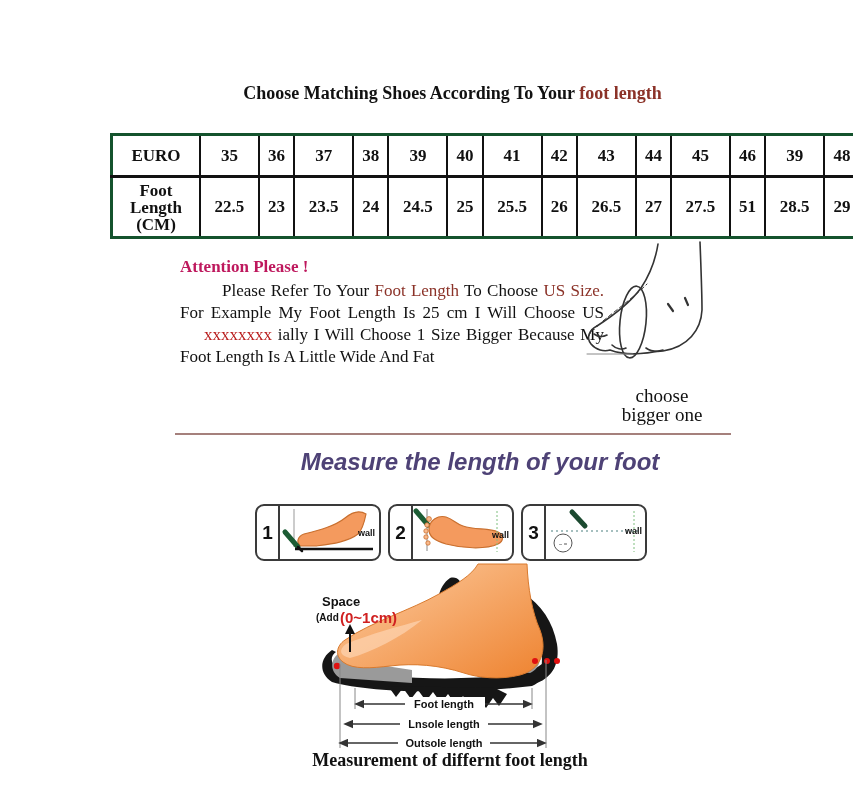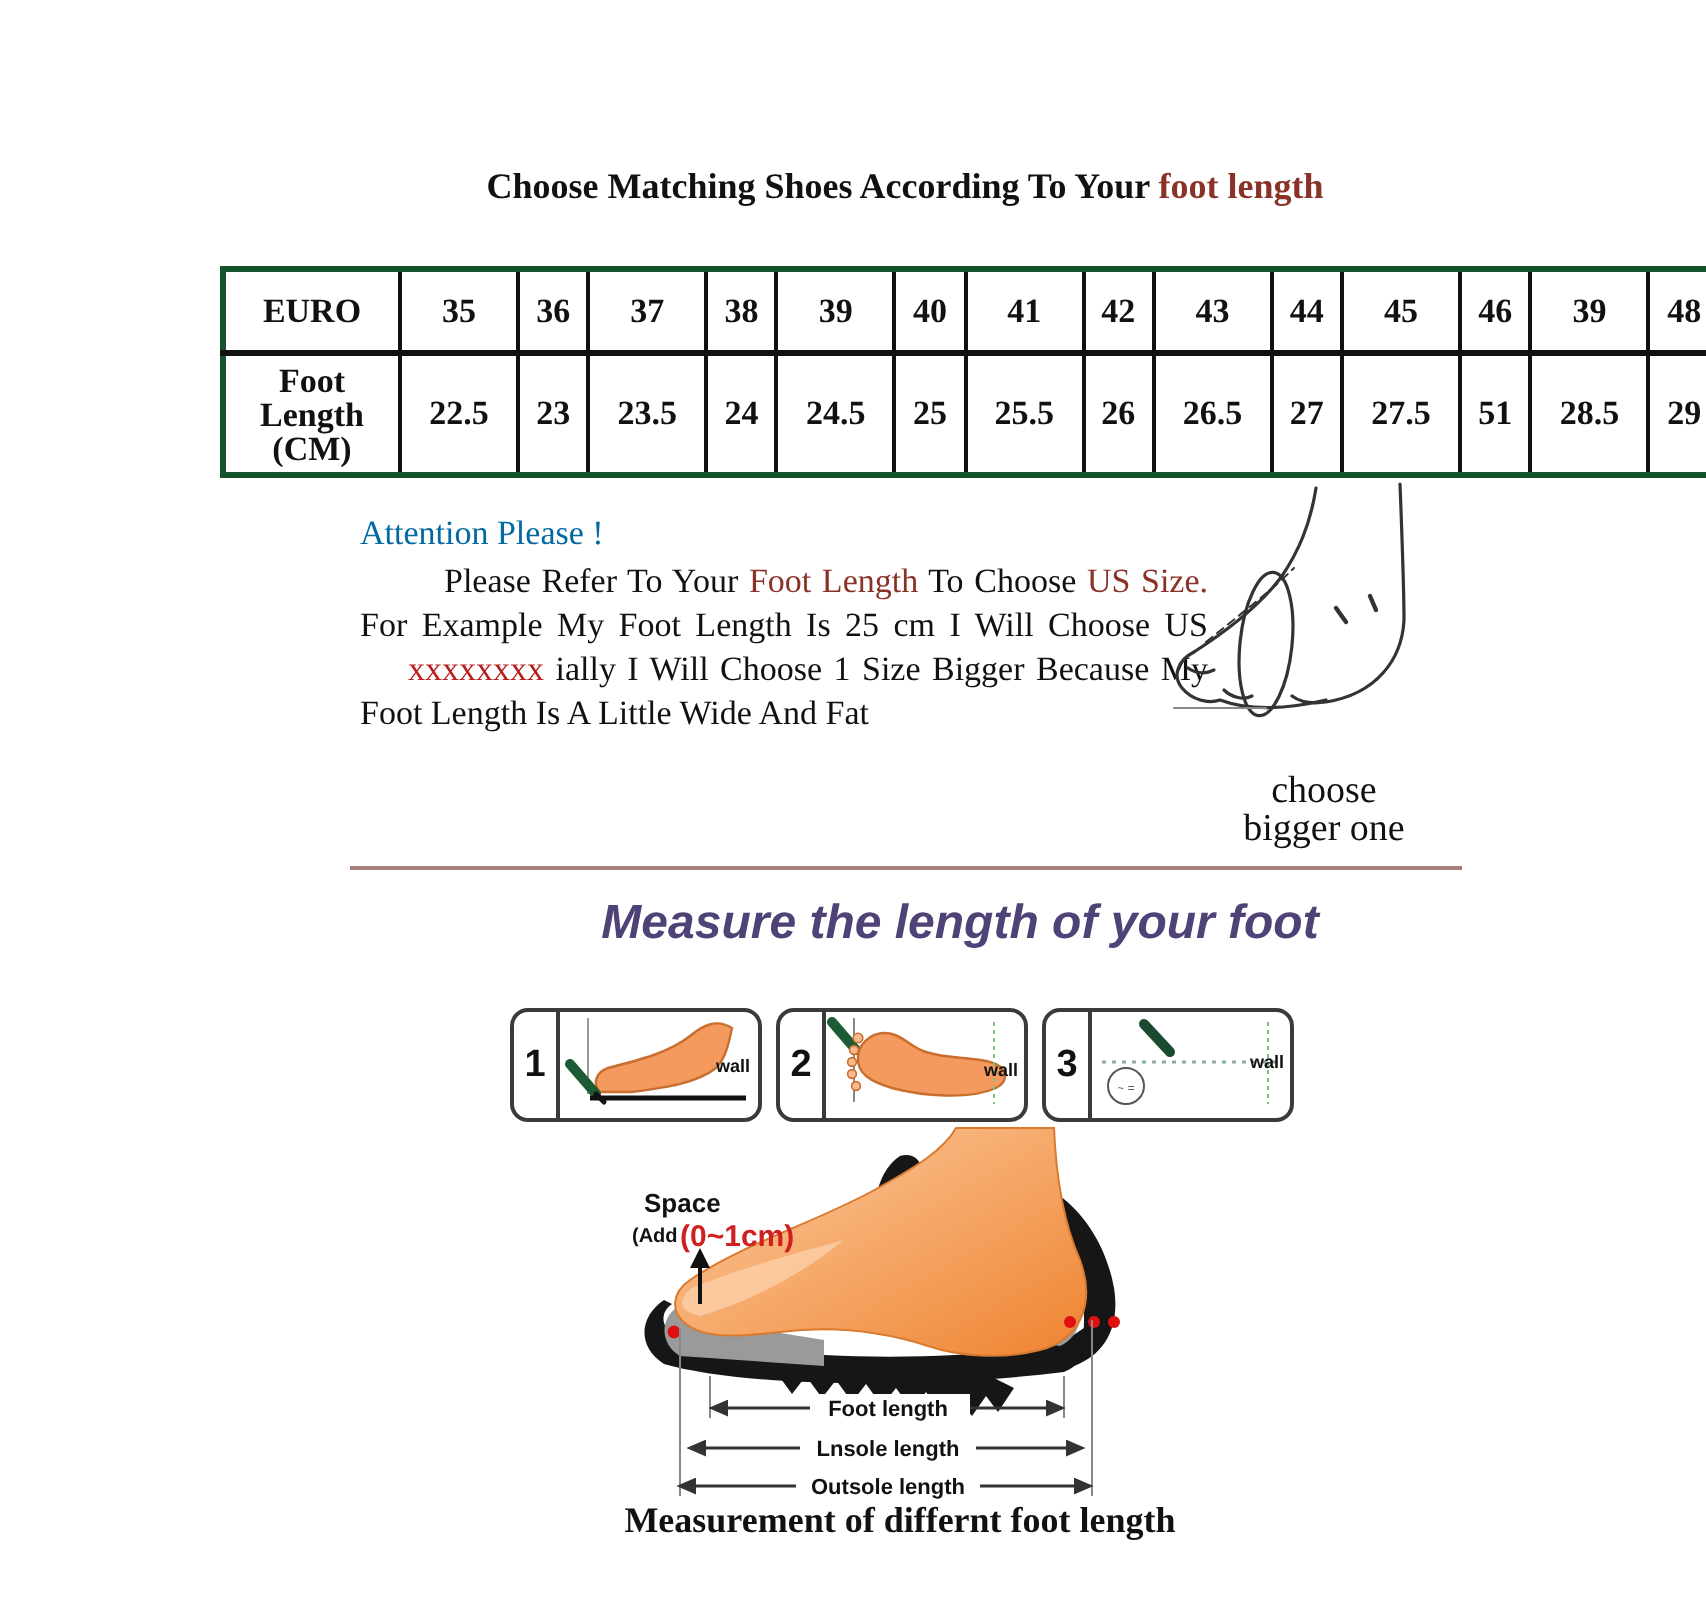--- a/index.html
+++ b/index.html
@@ -16,21 +16,21 @@
   table.sizes{position:absolute;top:133px;left:110px;width:752px;border-collapse:collapse;
               border:3px solid #14532d;}
   table.sizes th, table.sizes td{border:2px solid #111;text-align:center;
               font-weight:bold;font-size:17px;padding:0;}
   table.sizes tr:first-child{height:42px;}
   table.sizes tr:last-child{height:61px;border-top:3px solid #111;}
   th.rowlabel{width:86px;font-size:15px;line-height:17px;}
   th.rowlabel span{display:block;}
 
   .attention{position:absolute;top:256px;left:180px;width:424px;font-size:17px;line-height:22px;}
-  .attention .heading{color:#0369a1;margin-bottom:2px;}
+  .attention .heading{color:#be185d;margin-bottom:2px;font-weight:bold;}
   .attention p{margin:0;text-align:justify;text-indent:42px;}
 
   .foot-sketch{position:absolute;top:238px;left:585px;}
   .sketch-caption{position:absolute;top:386px;left:597px;width:130px;text-align:center;
                   font-size:19px;line-height:19px;}
 
   .rule{position:absolute;top:433px;left:175px;width:556px;height:2px;background:#a5807c;}
 
   .measure-heading{position:absolute;top:448px;left:100px;width:760px;text-align:center;
                    font-family:"Liberation Sans", sans-serif;font-size:24px;font-weight:bold;

